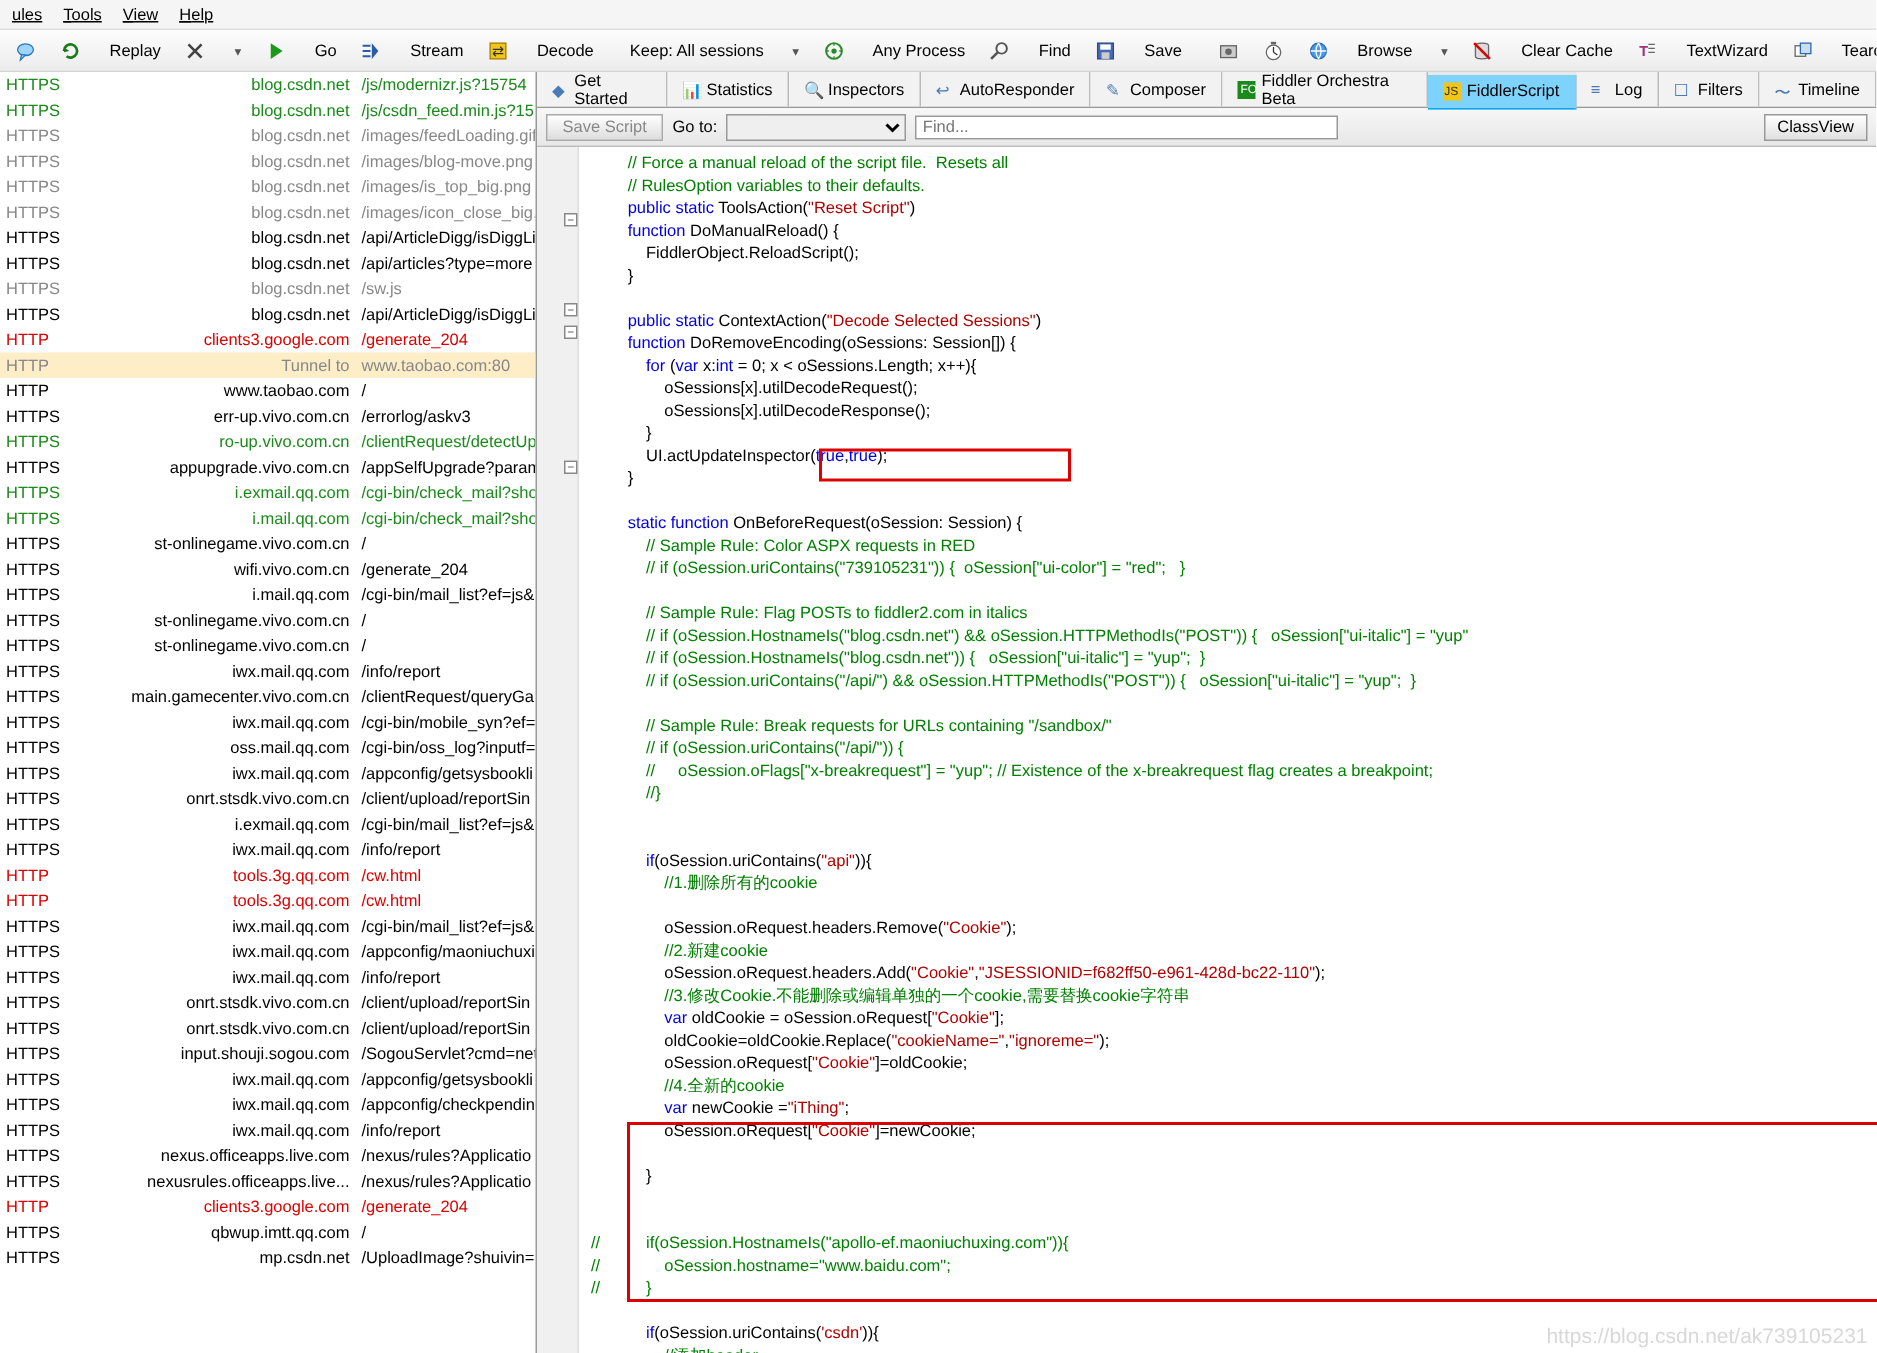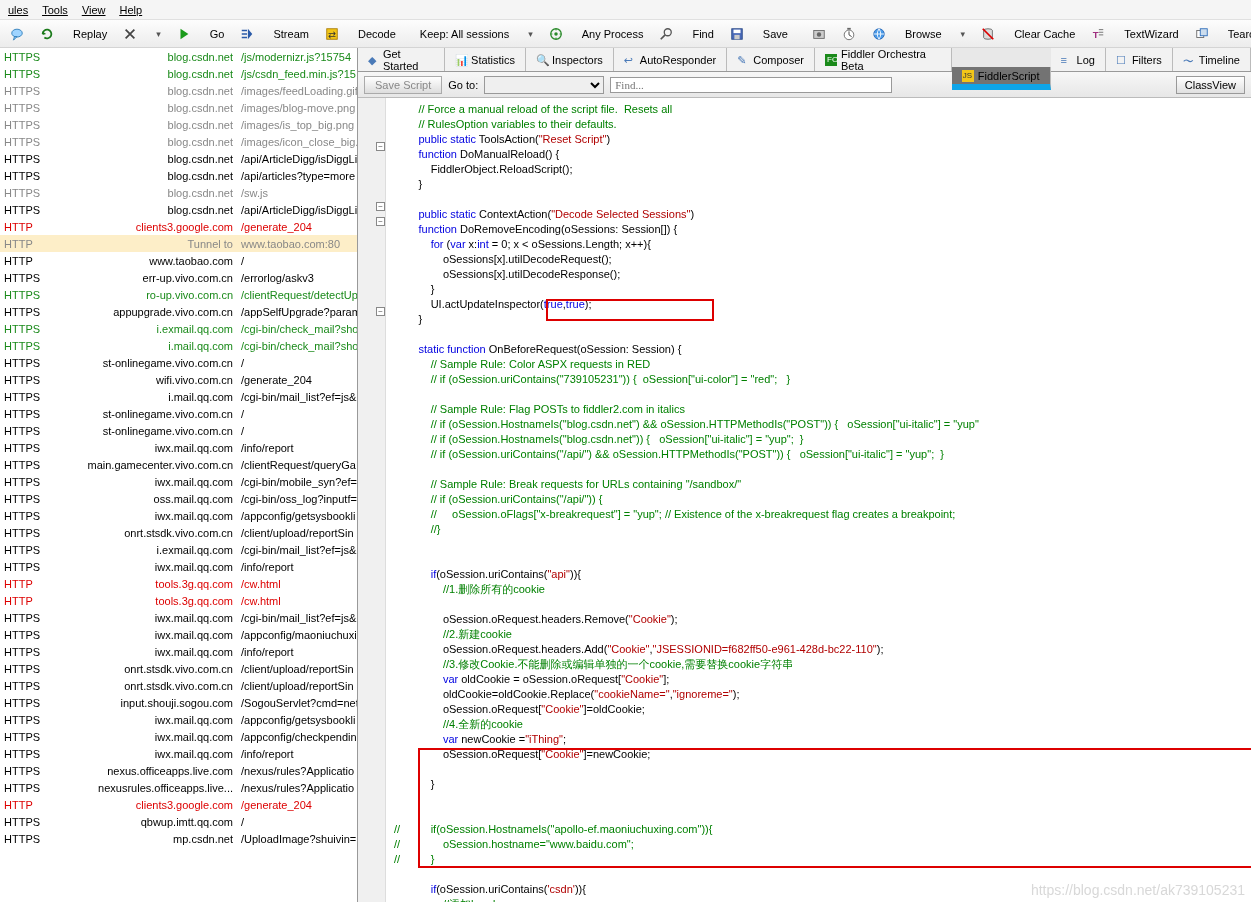--- a/index.html
+++ b/index.html
@@ -22,25 +22,25 @@
 .lhdr .c1 { width:62px; } .lhdr .c2 { flex:1; text-align:right; } .lhdr .c3 { width:120px; }
 .rows { overflow-y:auto; flex:1; }
 .row { display:flex; height:17px; align-items:center; cursor:default; }
 .row .c1 { width:62px; padding-left:4px; } .row .c2 { flex:1; text-align:right; padding-right:4px; } .row .c3 { width:120px; padding-left:4px; white-space:nowrap; overflow:hidden; }
 .r-green { color:#1a8a1a; } .r-red { color:#d00; } .r-grey { color:#888; } .r-black { color:#000; }
 .row.sel { background:#fdeec8; }
 
 .right { flex:1; display:flex; flex-direction:column; overflow:hidden; }
 .tabs { display:flex; background:#e8e8e8; border-bottom:1px solid #999; height:24px; }
 .tab { display:flex; align-items:center; gap:4px; padding:2px 10px; border-right:1px solid #bbb; background:#f2f2f2; cursor:default; }
-.tab.active { background:#737373; border-bottom:6px solid #0ea5e9; position:relative; top:19px; }
+.tab.active { background:#7dd3fc; border-bottom:1px solid #0ea5e9; position:relative; top:2px; }
 .tico { width:12px; height:12px; }
 .subbar { display:flex; align-items:center; gap:6px; padding:3px 6px; background:linear-gradient(#f7f7f7,#e7e7e7); border-bottom:1px solid #bbb; height:26px; }
 .subbar .btn { border:1px solid #aaa; background:linear-gradient(#fff,#ddd); padding:2px 10px; color:#888; }
-.subbar select,.subbar input { border:1px solid #999; padding:1px 4px;font-family:Liberation Serif, serif; }
+.subbar select,.subbar input { border:1px solid #999; padding:1px 4px; }
 .subbar input { flex:1; }
 .cvbtn { border:1px solid #999; background:linear-gradient(#fff,#e0e0e0); padding:2px 8px; }
 
 .code { flex:1; display:flex; overflow:auto; font-family:Consolas,monospace; font-size:12px; line-height:15px; background:#fff; position:relative; }
 .gutter { width:28px; background:#f0f0f0; border-right:1px solid #ddd; flex-shrink:0; }
 .fold { position:absolute; left:18px; width:9px; height:9px; border:1px solid #888; background:#fff; font-size:8px; line-height:7px; text-align:center; color:#555; }
 .codebody { padding:4px 0 4px 8px; white-space:pre; position:relative; }
 .kw { color:#0000e0; } .str { color:#b00000; } .cm { color:#008000; }
 .redbox { position:absolute; border:2px solid #d00; }
 .watermark { position:absolute; right:6px; bottom:4px; color:#d8d8d8; font-size:14px; font-family:Arial; }

